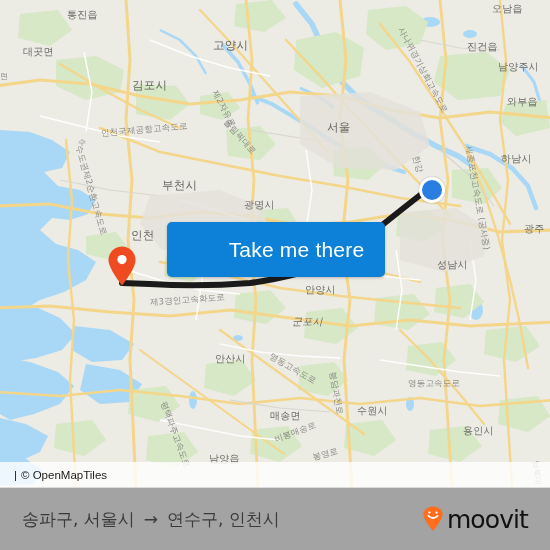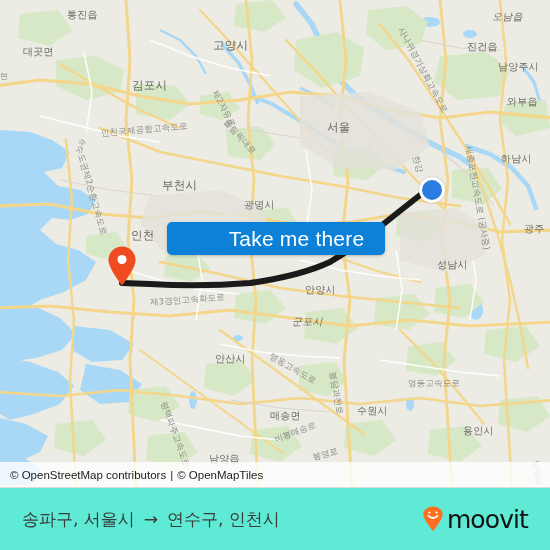--- a/index.html
+++ b/index.html
@@ -57,21 +57,21 @@
   #dest-pin {
     position: absolute;
     left: 107px; top: 246px;
     width: 30px; height: 40px;
   }
 
   
   #take-me-there {
     position: absolute;
     left: 167px; top: 222px;
-    width: 218px; height: 33px;
+    width: 218px; height: 55px;
     background: #0d80d8;
     color: #ffffff;
     border: none;
     border-radius: 5px;
     font-family: "Liberation Sans", "DejaVu Sans", sans-serif;
     font-size: 21px;
     letter-spacing: 0.2px;
     cursor: pointer;
     box-shadow: 0 1px 3px rgba(0,0,0,0.22);
     display: flex;
@@ -95,21 +95,21 @@
     border-bottom: 1px solid #dcdcdc;
   }
   #attribution a { color: #1c1c1c; text-decoration: none; }
   #attribution .sep { margin: 0 4px; }
 
   
   #footer {
     position: absolute;
     left: 0; top: 488px;
     width: 550px; height: 62px;
-    background: #5eead4;
+    background: #a3a3a3;
     display: flex;
     align-items: center;
     justify-content: space-between;
     padding: 0 22px 0 22px;
   }
   #footer-route {
     display: flex;
     align-items: center;
     gap: 9px;
     font-family: "DejaVu Sans", "Liberation Sans", sans-serif;
@@ -272,21 +272,21 @@
           <path d="M300,96 L370,92 L420,112 L430,146 L396,170 L338,168 L300,144 Z"></path>
           <path d="M150,196 L220,190 L264,208 L268,238 L222,256 L162,250 L140,224 Z"></path>
           <path d="M400,212 L456,208 L488,228 L484,256 L444,272 L400,260 Z"></path>
         </g>
       </g>
     </svg>
 
     <div id="map-labels">
         <div class="maplabel lbl-town" style="left: 67px; top: 8px;">통진읍</div>
         <div class="maplabel lbl-city" style="left: 213px; top: 38px;">고양시</div>
-        <div class="maplabel lbl-town" style="left: 492px; top: 10px; font-style: italic;">오남읍</div>
+        <div class="maplabel lbl-town" style="left: 492px; top: 2px;">오남읍</div>
         <div class="maplabel lbl-town" style="left: 467px; top: 40px;">진건읍</div>
         <div class="maplabel lbl-town" style="left: 498px; top: 60px;">남양주시</div>
         <div class="maplabel lbl-town" style="left: 23px; top: 45px;">대곳면</div>
         <div class="maplabel lbl-small" style="left: 0px; top: 71px;">면</div>
         <div class="maplabel lbl-city" style="left: 132px; top: 78px;">김포시</div>
         <div class="maplabel lbl-town" style="left: 507px; top: 95px;">와부읍</div>
         <div class="maplabel lbl-city" style="left: 327px; top: 120px;">서울</div>
         <div class="maplabel lbl-town" style="left: 501px; top: 152px;">하남시</div>
         <div class="maplabel lbl-city" style="left: 162px; top: 178px;">부천시</div>
         <div class="maplabel lbl-town" style="left: 244px; top: 198px;">광명시</div>
@@ -329,21 +329,20 @@
 
     <svg id="dest-pin" viewBox="0 0 30 40">
       <path d="M15,39.5 C15,39.5 28.5,22.5 28.5,14.2 C28.5,6.4 22.5,0.5 15,0.5
                C7.5,0.5 1.5,6.4 1.5,14.2 C1.5,22.5 15,39.5 15,39.5 Z" fill="#f04b20"></path>
       <circle cx="15" cy="13.6" r="4.6" fill="#ffffff"></circle>
     </svg>
 
     <button id="take-me-there">Take me there</button>
 
     <div id="attribution">
-      <a href="#">© OpenStreetMap contributors</a>
       <span class="sep">|</span>
       <a href="#">© OpenMapTiles</a>
     </div>
   </div>
 
   <div id="footer">
     <div id="footer-route">
       <span>송파구, 서울시</span>
       <span id="footer-arrow">→</span>
       <span>연수구, 인천시</span>

